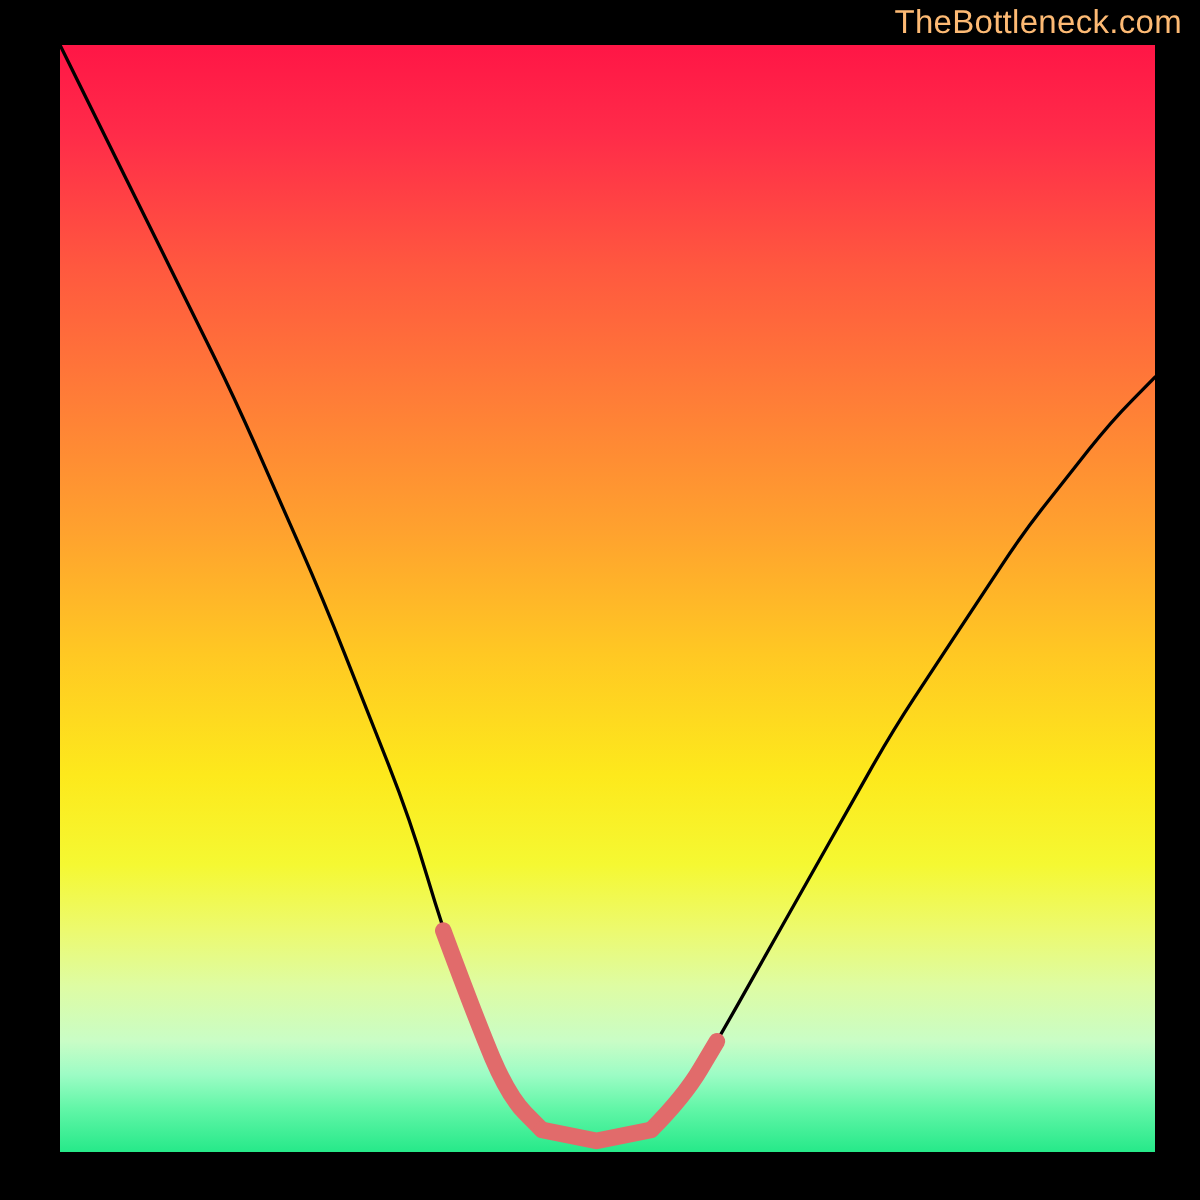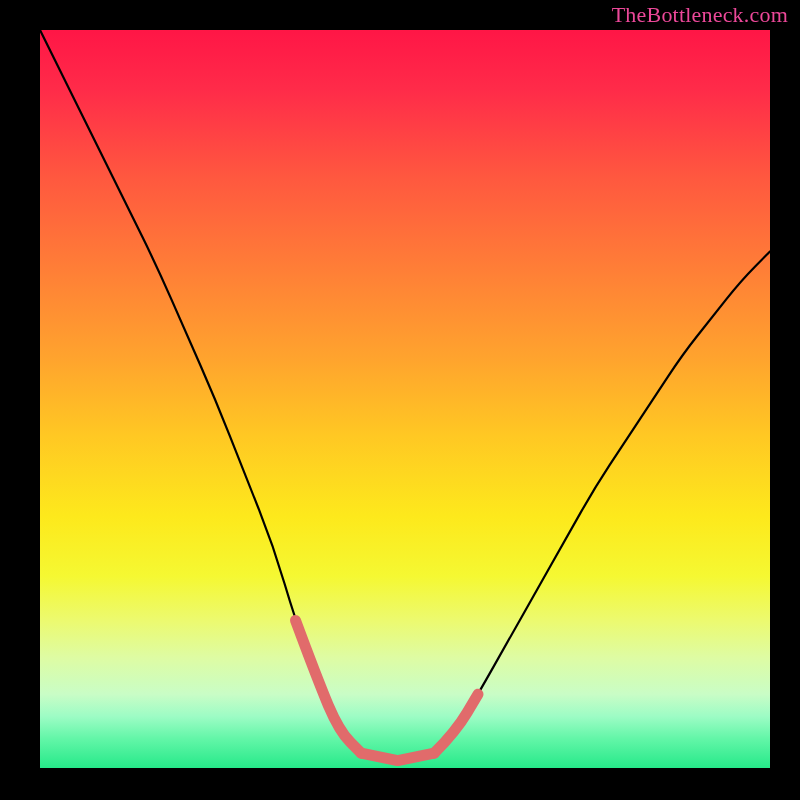--- a/index.html
+++ b/index.html
@@ -14,25 +14,24 @@
   .frame {
     position: relative;
     width: 800px;
     height: 800px;
     background: #000;
   }
   .watermark {
     position: absolute;
     top: 2px;
     right: 12px;
-    color: #ec4899;
+    color: #fdba74;
     font-size: 22px;
     letter-spacing: 0.2px;
     z-index: 10;
-    font-family: Liberation Serif, serif;
   }
   .plot-area {
     position: absolute;
     left: 40px;
     top: 30px;
     width: 730px;
     height: 738px;
     overflow: hidden;
   }
   .gradient-bg {

